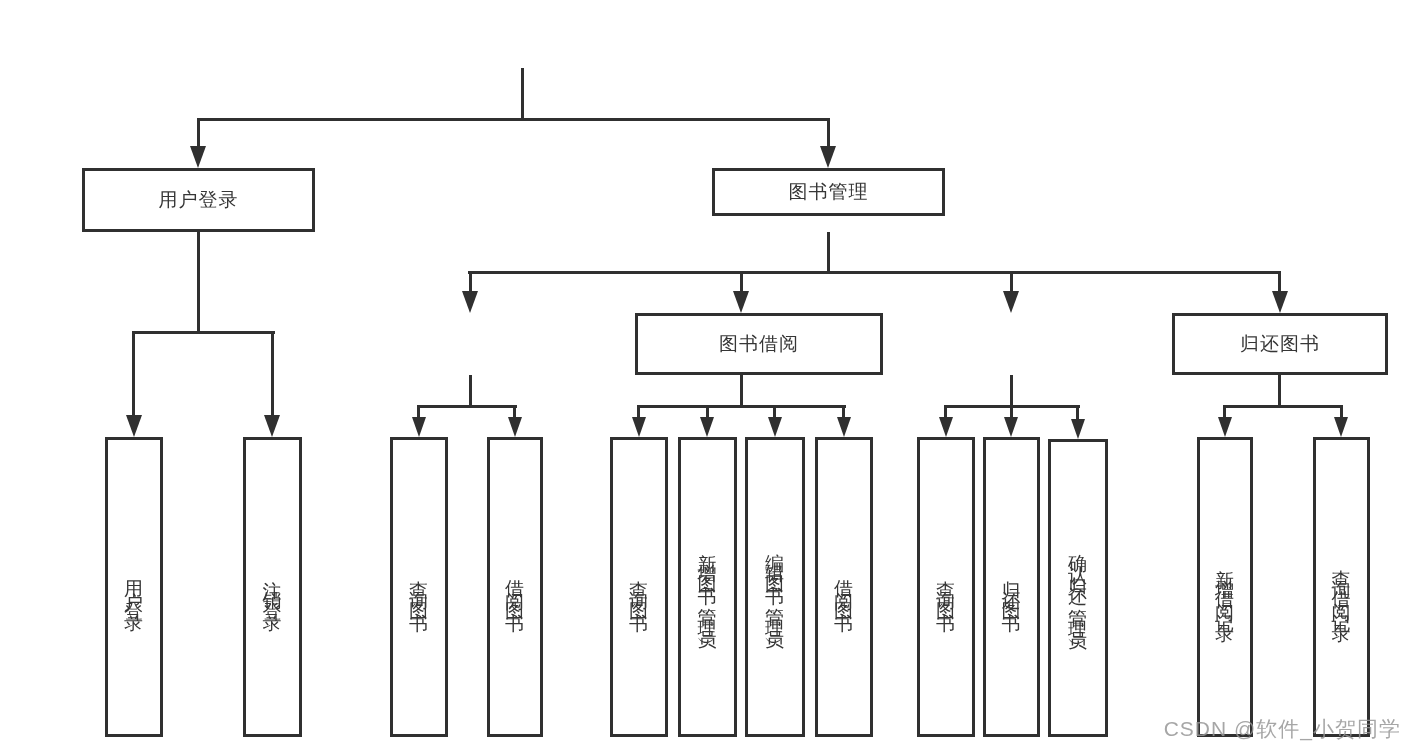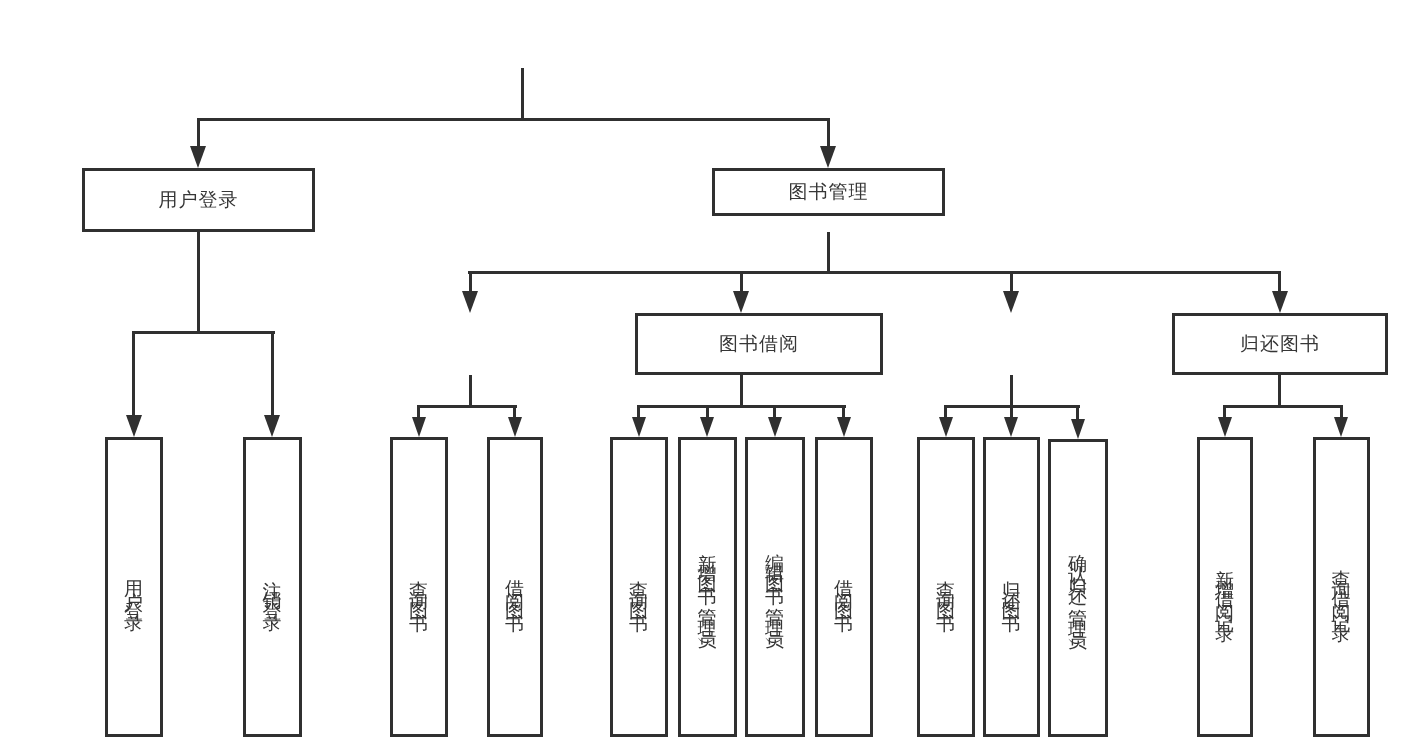--- a/index.html
+++ b/index.html
@@ -188,14 +188,15 @@
   <div class="vline" style="left:1076px;top:405px;height:14px;"></div>
   <div class="arrow sm" style="left:1071px;top:419px;"></div>
 
   <div class="vline" style="left:1278px;top:375px;height:33px;"></div>
   <div class="hline" style="left:1223px;top:405px;width:120px;"></div>
   <div class="vline" style="left:1223px;top:405px;height:14px;"></div>
   <div class="arrow sm" style="left:1218px;top:417px;"></div>
   <div class="vline" style="left:1340px;top:405px;height:14px;"></div>
   <div class="arrow sm" style="left:1334px;top:417px;"></div>
 
+  <div class="watermark">CSDN @软件_小贺同学</div>
 
 </div>
 
 </body></html>

